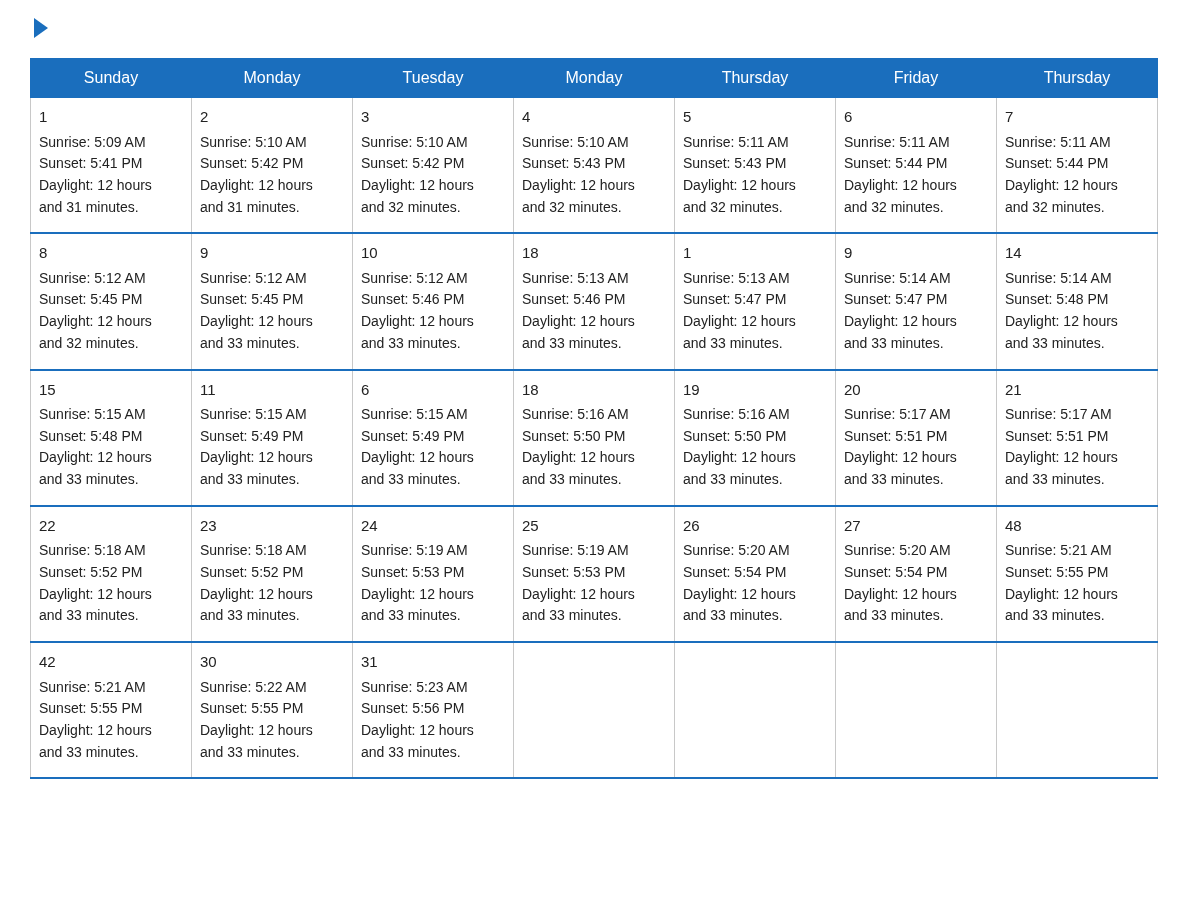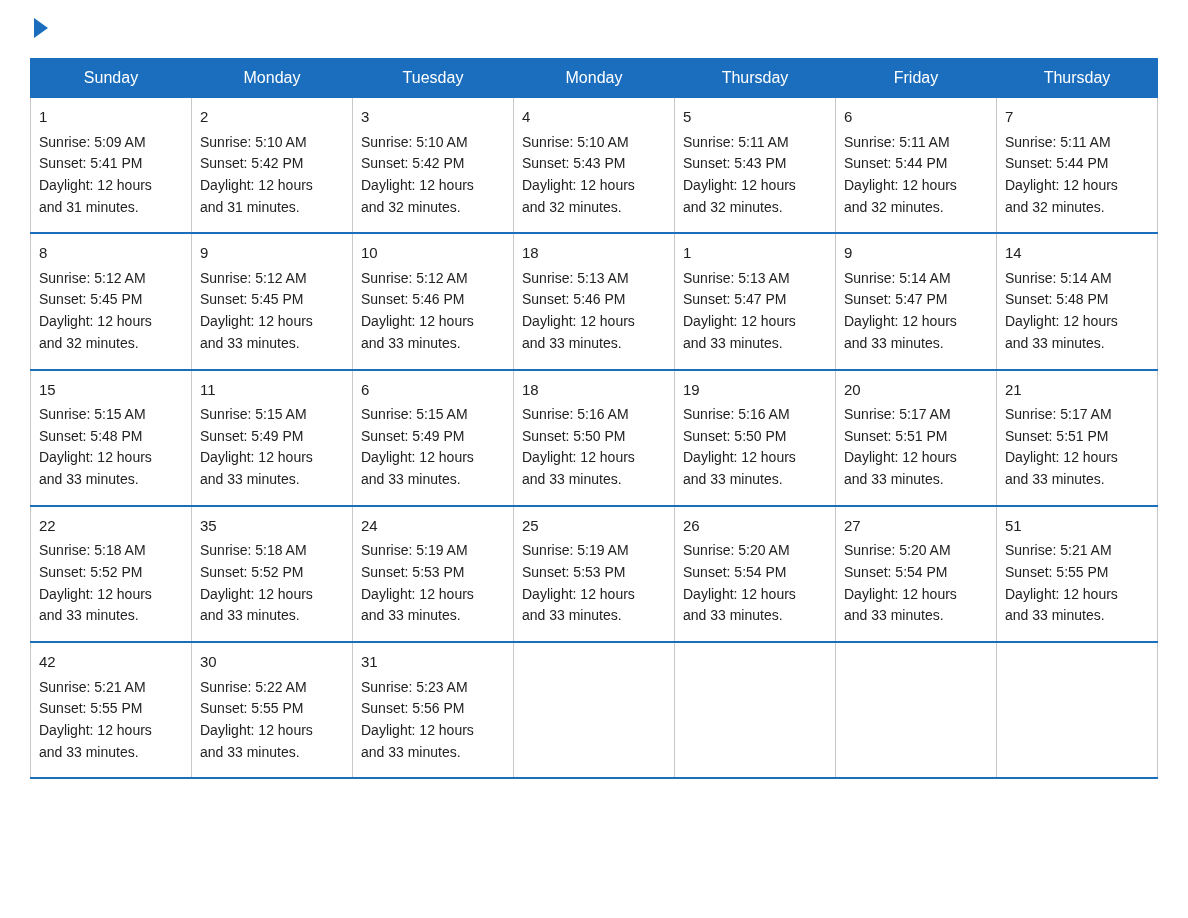--- a/index.html
+++ b/index.html
@@ -225,41 +225,41 @@
           <span class="day-num">21</span>
           <div class="day-info">Sunrise: 5:17 AM<br>Sunset: 5:51 PM<br>Daylight: 12 hours<br>and 33 minutes.</div>
         </td>
       </tr>
       <tr>
         <td>
           <span class="day-num">22</span>
           <div class="day-info">Sunrise: 5:18 AM<br>Sunset: 5:52 PM<br>Daylight: 12 hours<br>and 33 minutes.</div>
         </td>
         <td>
-          <span class="day-num">35</span>
+          <span class="day-num">23</span>
           <div class="day-info">Sunrise: 5:18 AM<br>Sunset: 5:52 PM<br>Daylight: 12 hours<br>and 33 minutes.</div>
         </td>
         <td>
           <span class="day-num">24</span>
           <div class="day-info">Sunrise: 5:19 AM<br>Sunset: 5:53 PM<br>Daylight: 12 hours<br>and 33 minutes.</div>
         </td>
         <td>
           <span class="day-num">25</span>
           <div class="day-info">Sunrise: 5:19 AM<br>Sunset: 5:53 PM<br>Daylight: 12 hours<br>and 33 minutes.</div>
         </td>
         <td>
           <span class="day-num">26</span>
           <div class="day-info">Sunrise: 5:20 AM<br>Sunset: 5:54 PM<br>Daylight: 12 hours<br>and 33 minutes.</div>
         </td>
         <td>
           <span class="day-num">27</span>
           <div class="day-info">Sunrise: 5:20 AM<br>Sunset: 5:54 PM<br>Daylight: 12 hours<br>and 33 minutes.</div>
         </td>
         <td>
-          <span class="day-num">51</span>
+          <span class="day-num">48</span>
           <div class="day-info">Sunrise: 5:21 AM<br>Sunset: 5:55 PM<br>Daylight: 12 hours<br>and 33 minutes.</div>
         </td>
       </tr>
       <tr>
         <td>
           <span class="day-num">42</span>
           <div class="day-info">Sunrise: 5:21 AM<br>Sunset: 5:55 PM<br>Daylight: 12 hours<br>and 33 minutes.</div>
         </td>
         <td>
           <span class="day-num">30</span>

